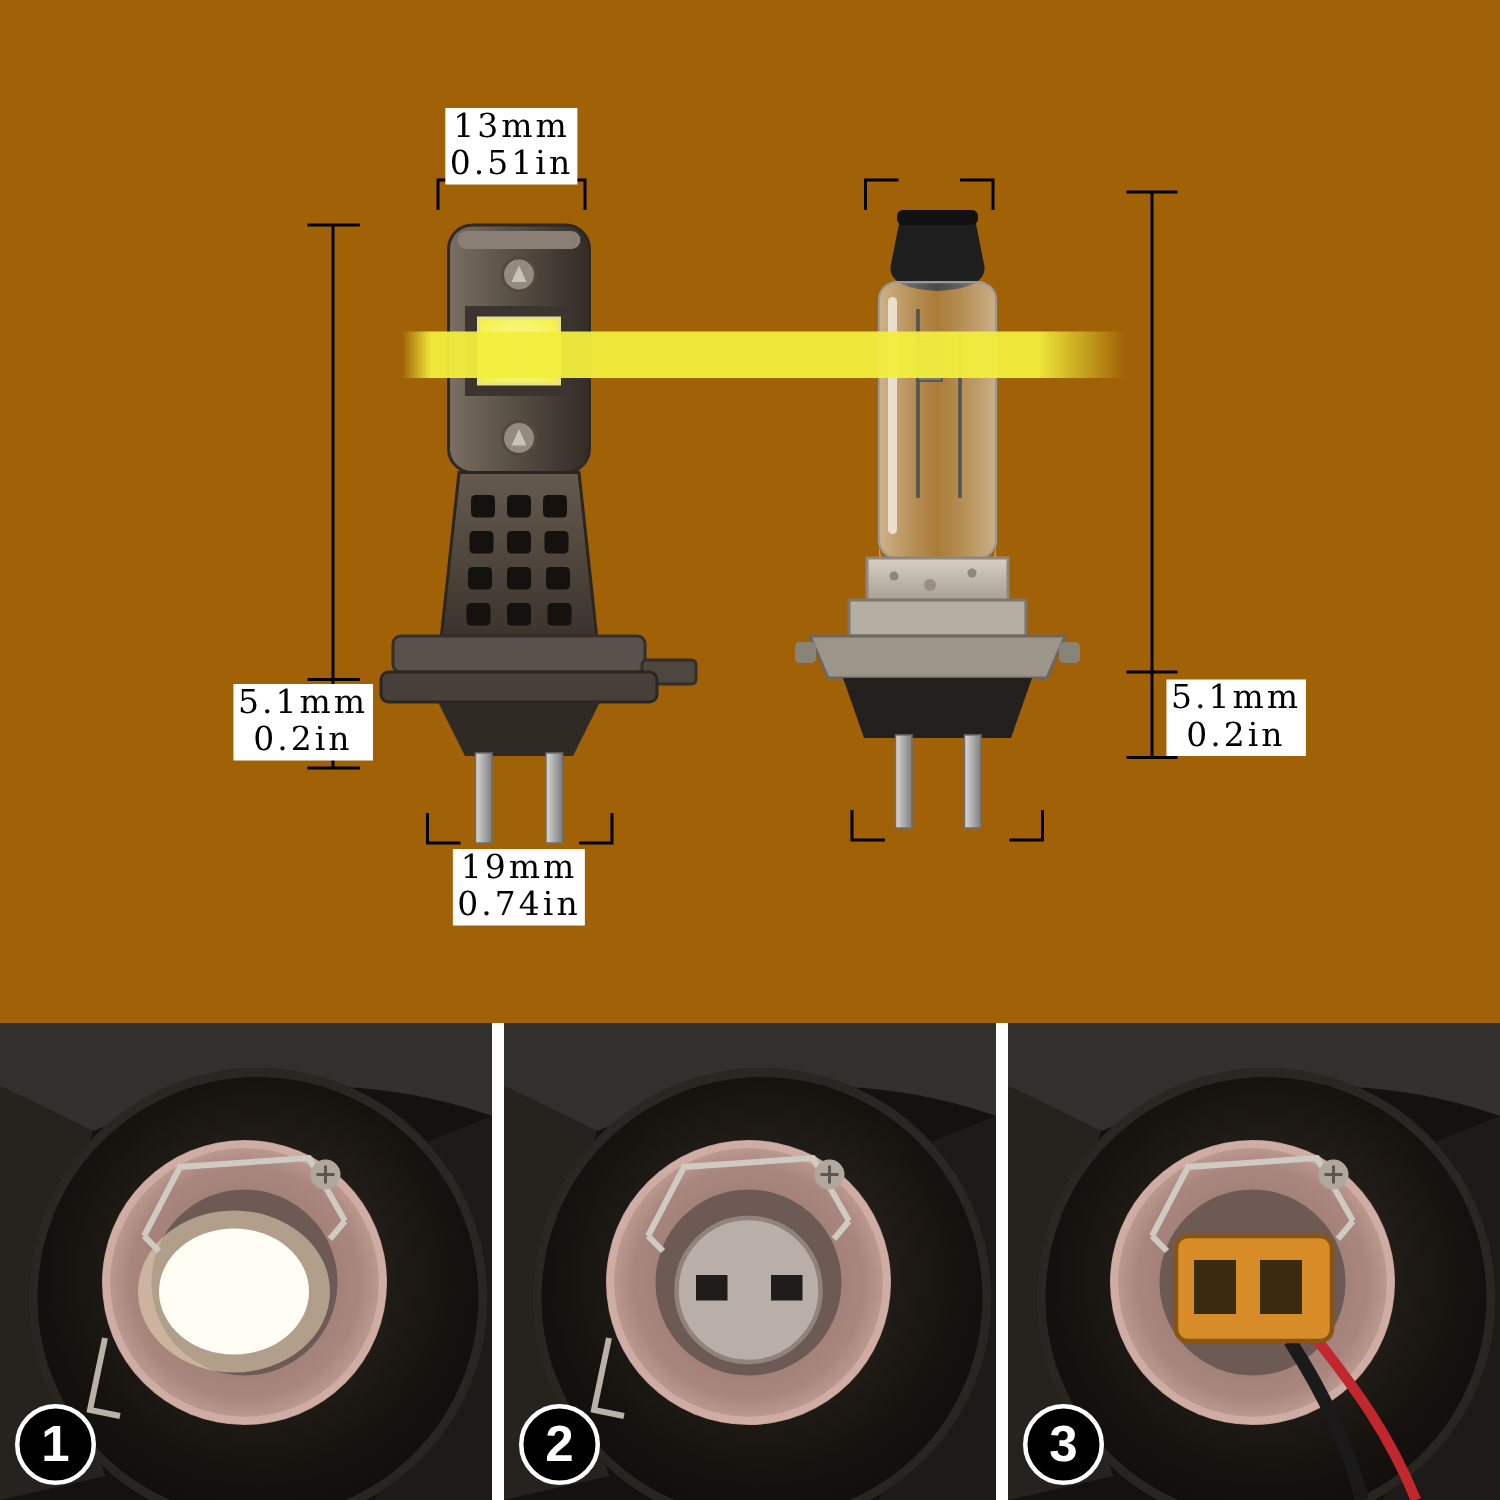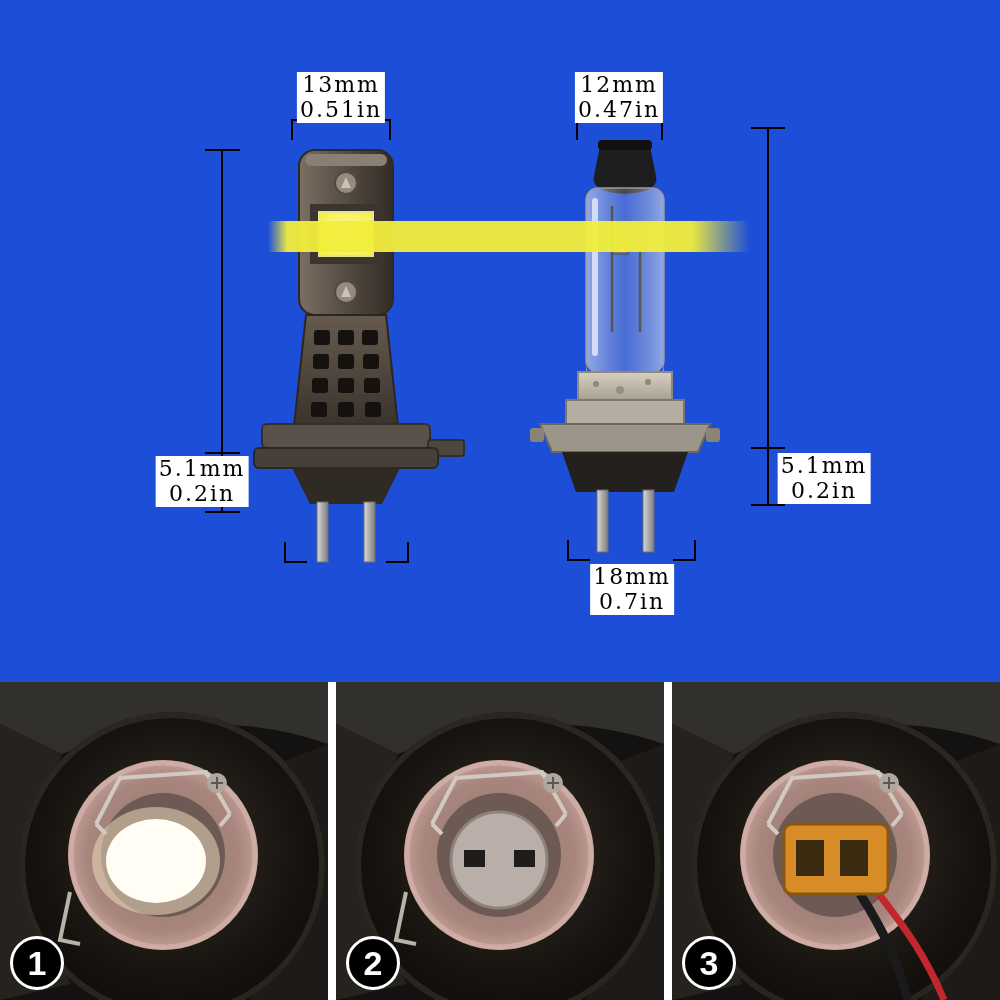--- a/index.html
+++ b/index.html
@@ -1,20 +1,20 @@
 <!DOCTYPE html>
 <html><head>
 <meta charset="utf-8">
 <style>
   * { margin:0; padding:0; box-sizing:border-box; }
   body { background:#fff; font-family:"DejaVu Serif", serif; }
   .canvas { position:relative; width:1000px; height:1000px; background:#fff; overflow:hidden; }
 
   
-  .diagram { position:absolute; left:0; top:0; width:1000px; height:682px; background:#1d4ed8; }
+  .diagram { position:absolute; left:0; top:0; width:1000px; height:682px; background:#a16207; }
   .diagram svg { position:absolute; left:0; top:0; }
   .beam {
     position:absolute; left:268px; top:221px; width:482px; height:31px; z-index:3;
     background:linear-gradient(to right,
       rgba(242,238,60,0) 0%, rgba(242,238,60,.95) 4%,
       rgba(242,238,60,.95) 88%, rgba(242,238,60,0) 100%);
   }
   .dim {
     position:absolute; z-index:4; transform:translateX(-50%);
     display:flex; flex-direction:column; align-items:center;
@@ -154,35 +154,31 @@
         <path d="M568,540 V560 H590 M695,540 V560 H673"></path>
       </g>
     </svg>
 
     <div class="beam"></div>
 
     <div class="dim" style="left:341px; top:72px;">
       <span>13mm</span>
       <span>0.51in</span>
     </div>
-    <div class="dim" style="left:619px; top:72px;">
-      <span>12mm</span>
-      <span>0.47in</span>
-    </div>
     <div class="dim" style="left:202px; top:456px;">
       <span>5.1mm</span>
       <span>0.2in</span>
     </div>
     <div class="dim" style="left:824px; top:453px;">
       <span>5.1mm</span>
       <span>0.2in</span>
     </div>
-    <div class="dim" style="left:632px; top:564px;">
-      <span>18mm</span>
-      <span>0.7in</span>
+    <div class="dim" style="left:346px; top:566px;">
+      <span>19mm</span>
+      <span>0.74in</span>
     </div>
   </div>
 
   <div class="photos">
 
     <div class="photo">
       <svg viewBox="0 0 328 318">
         <rect width="328" height="318" fill="#141210"></rect>
         <path d="M0,0 L328,0 L328,62 Q200,18 62,72 L0,42 Z" fill="#32302c"></path>
         <path d="M0,42 L62,72 Q28,180 70,302 L0,318 Z" fill="#26231f"></path>

